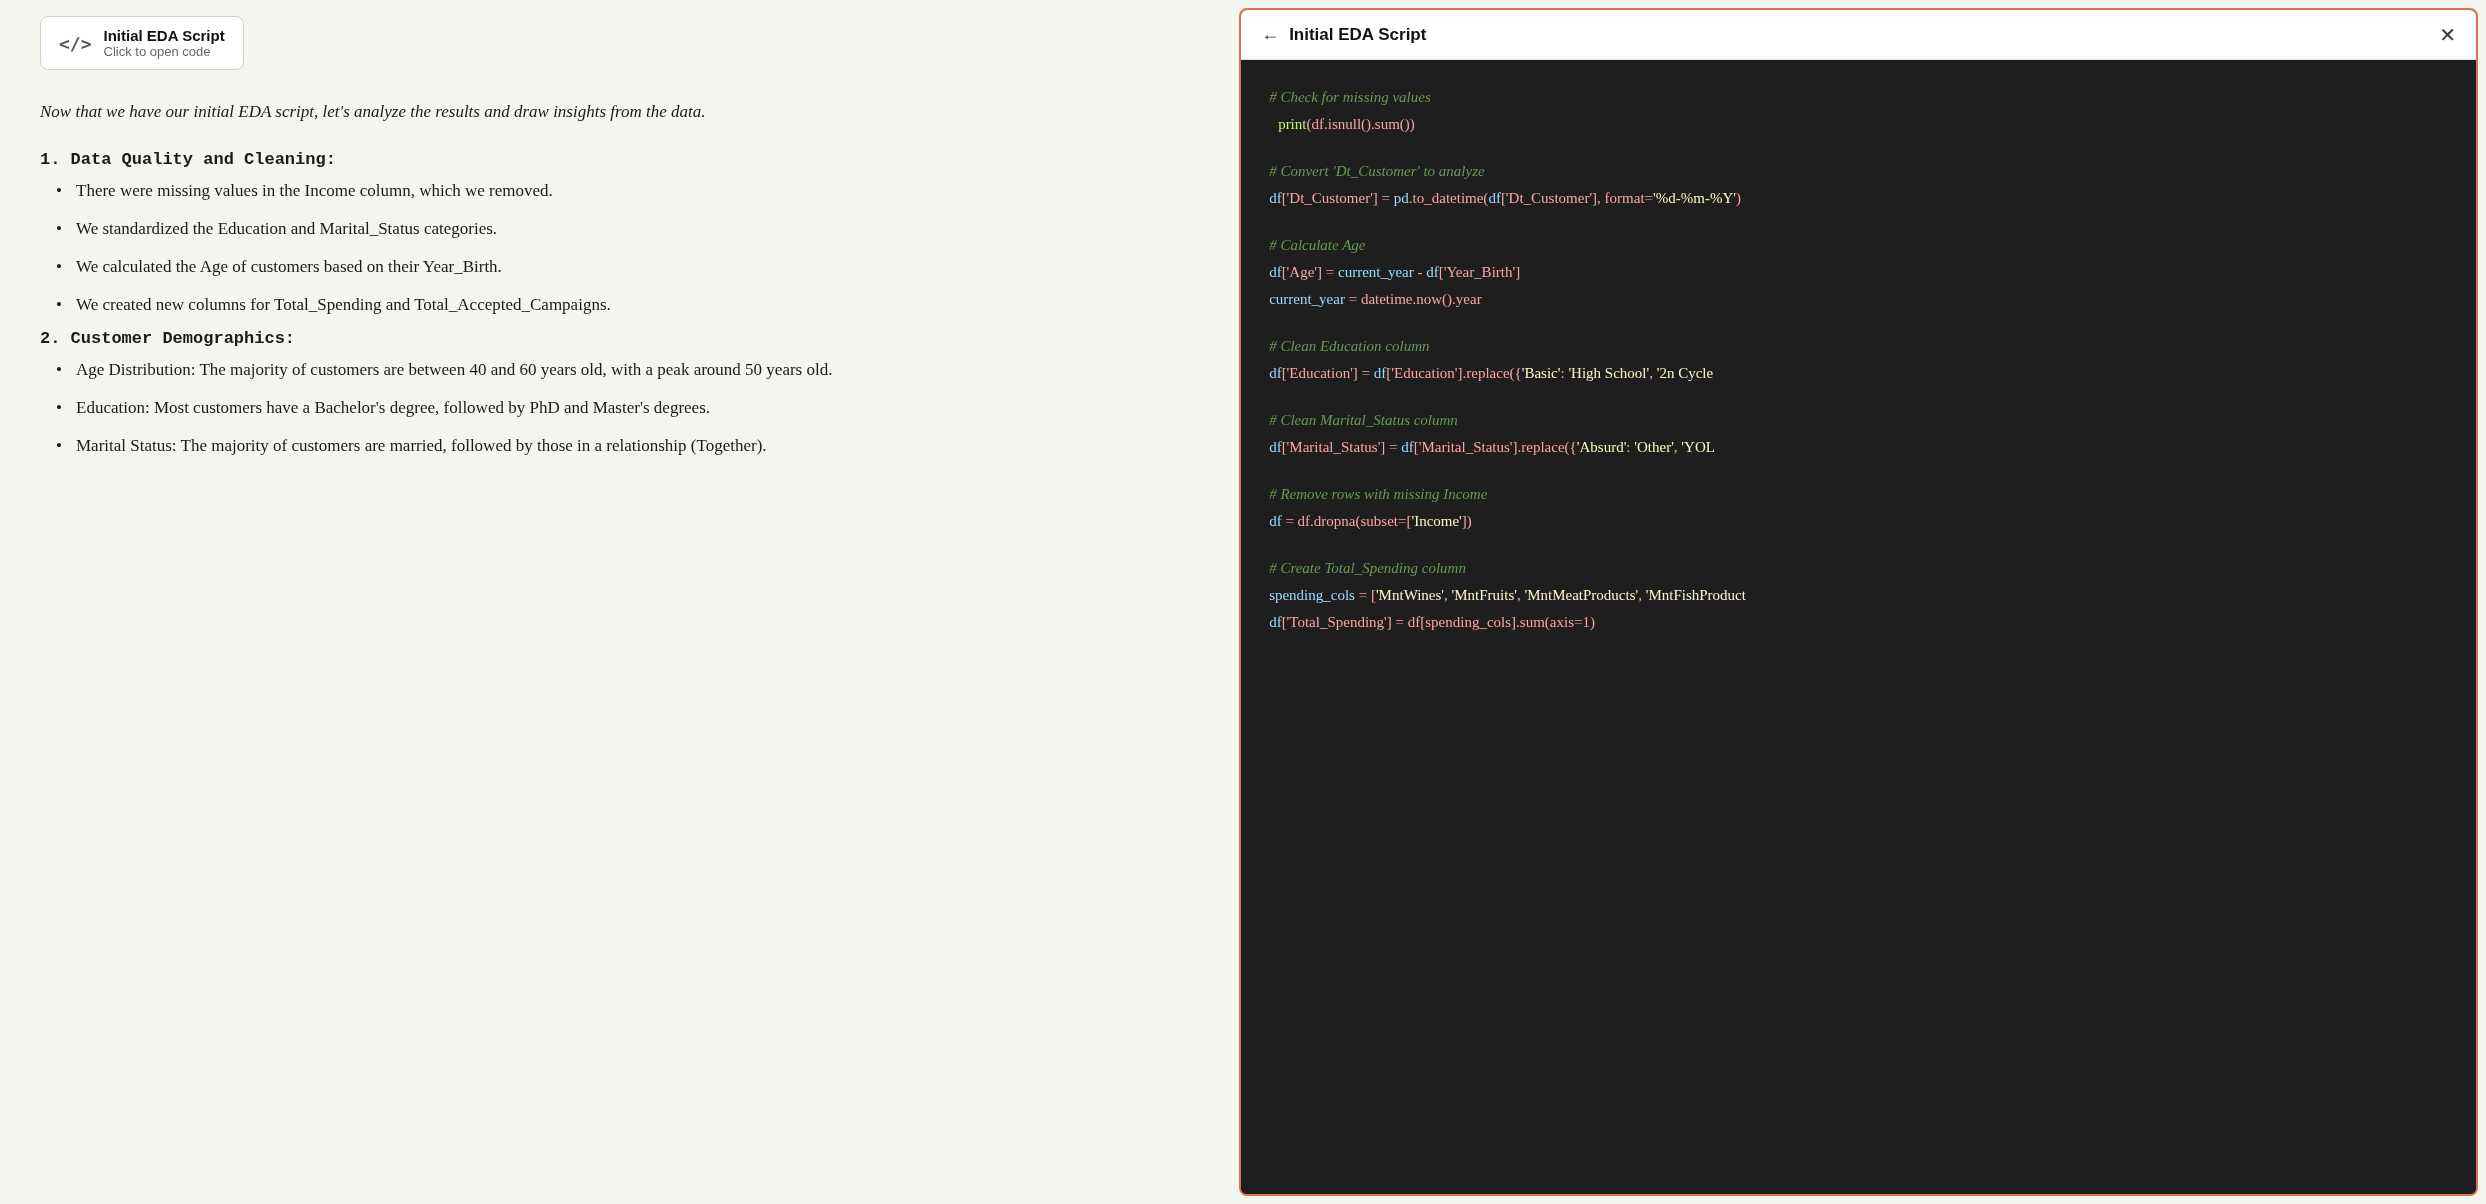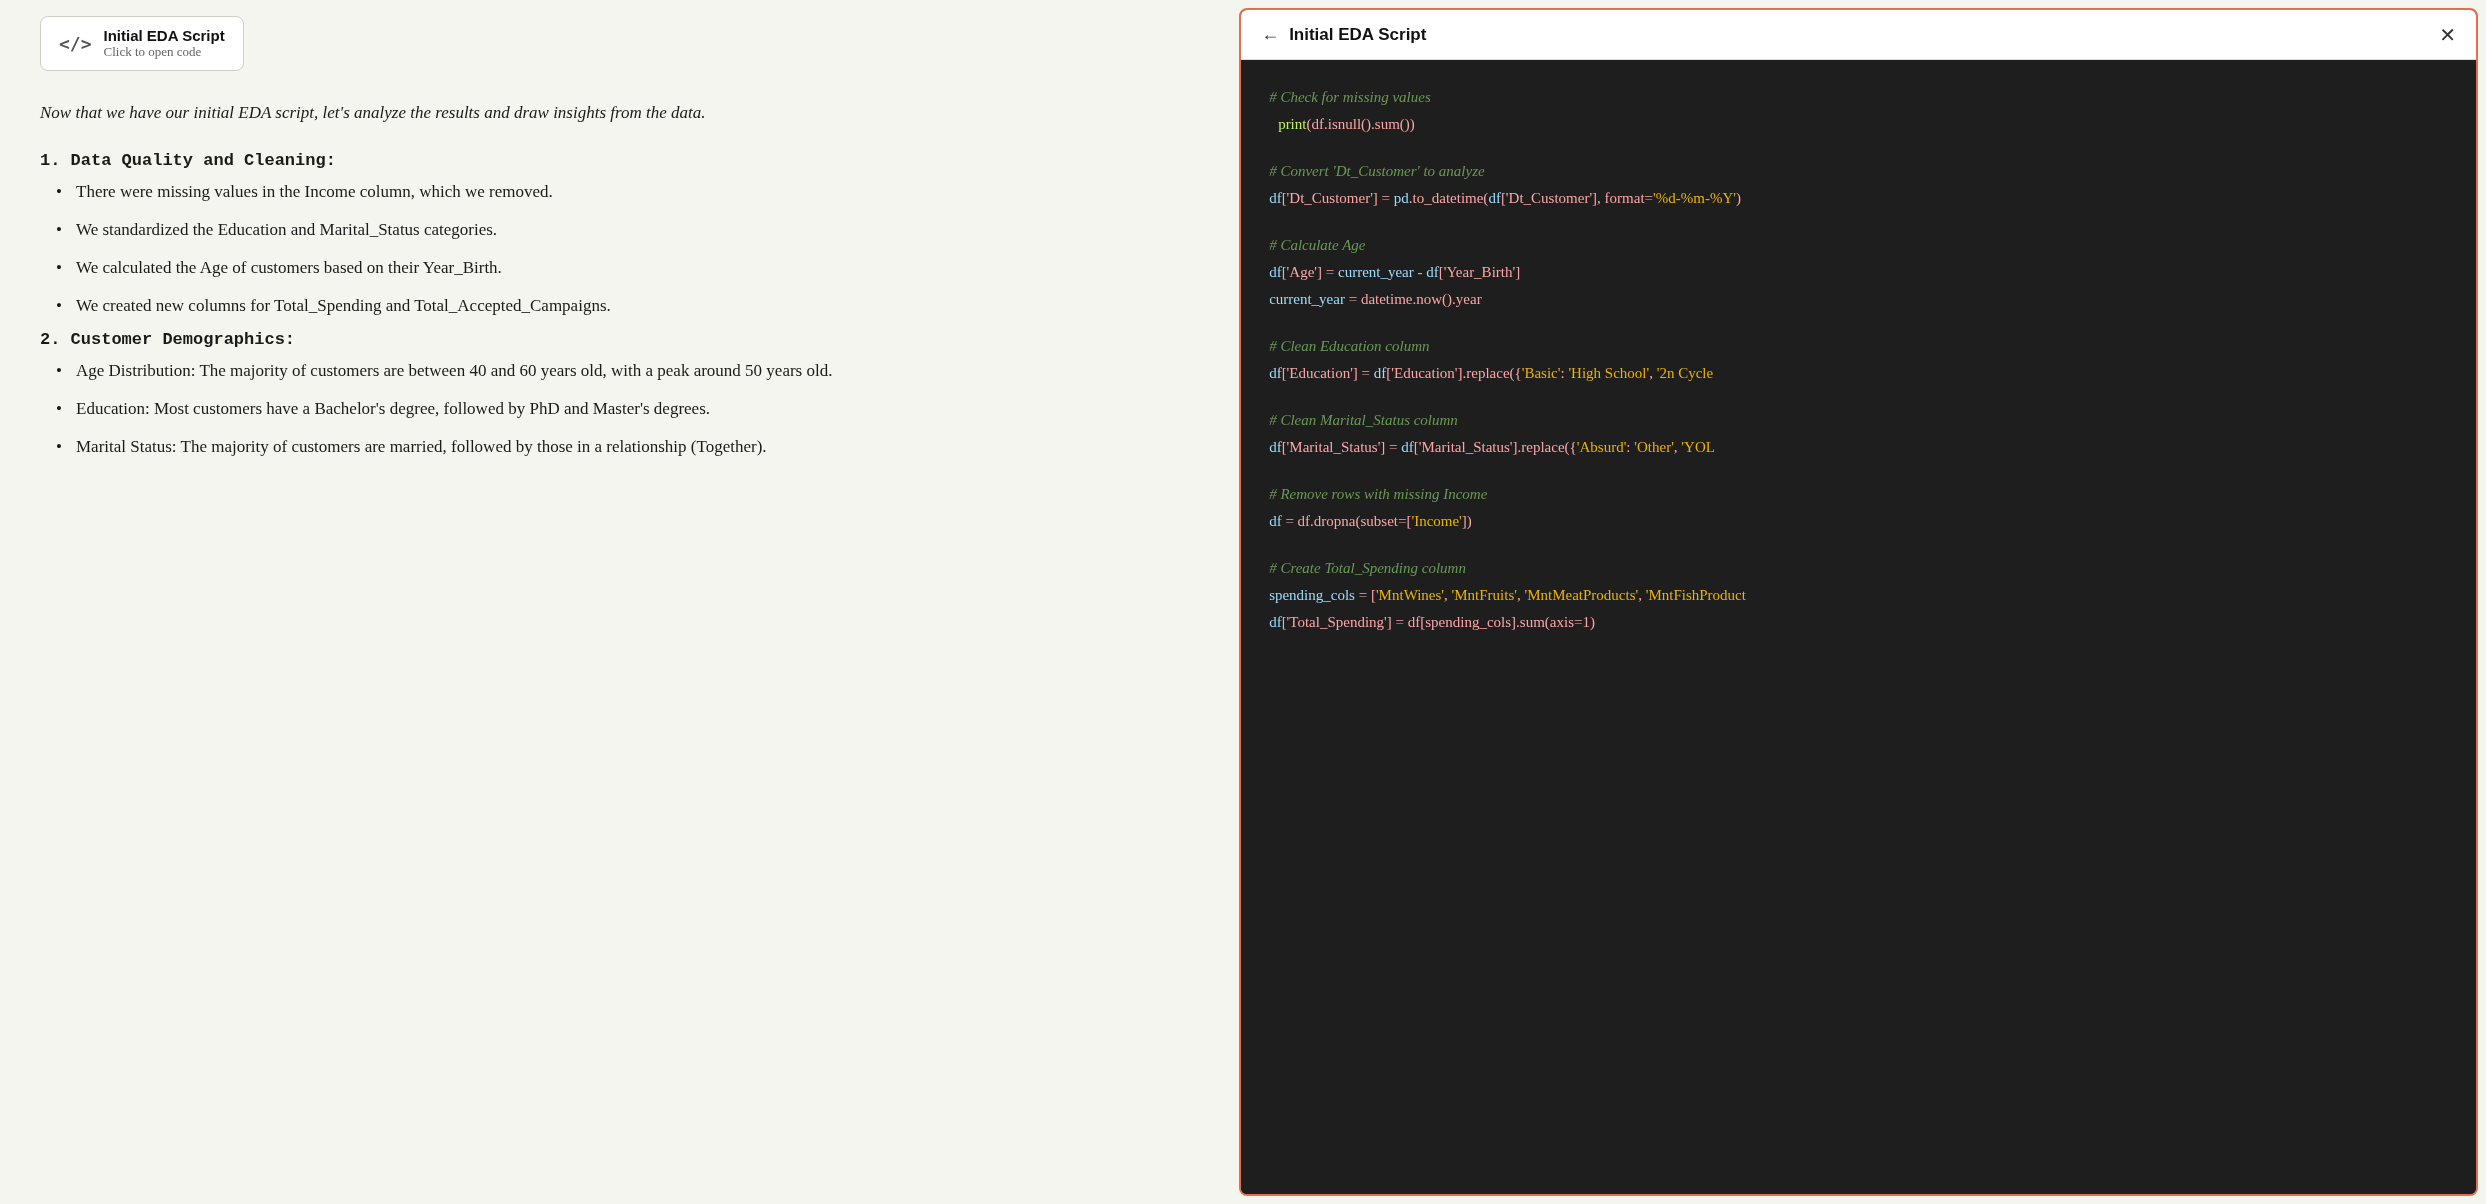--- a/index.html
+++ b/index.html
@@ -45,21 +45,21 @@
       display: flex;
       flex-direction: column;
     }
     .code-card-title {
       font-family: 'Helvetica Neue', Arial, sans-serif;
       font-weight: 700;
       font-size: 15px;
       color: #111;
     }
     .code-card-subtitle {
-      font-family: Liberation Serif, serif;
+      font-family: Liberation Sans, sans-serif;
       font-size: 13px;
       color: #666;
     }
 
     
     .intro-text {
       font-size: 17px;
       line-height: 1.65;
       color: #1a1a1a;
       margin-bottom: 20px;
@@ -148,21 +148,21 @@
       line-height: 1.8;
       background: #1e1e1e;
       color: #d4d4d4;
     }
 
     .code-line {
       white-space: pre;
       display: block;
     }
     .code-comment { color: #6a9955; font-style: italic; }
-    .code-string { color: #eab308; }
+    .code-string { color: #fef9c3; }
     .code-variable { color: #9cdcfe; }
     .code-plain { color: #fca5a5; }
     .code-print { color: #bef264; margin-left: 9px; }
     .empty-line { height: 20px; display: block; }
   </style>
 </head>
 <body>
 
 <div class="left-panel">
 

